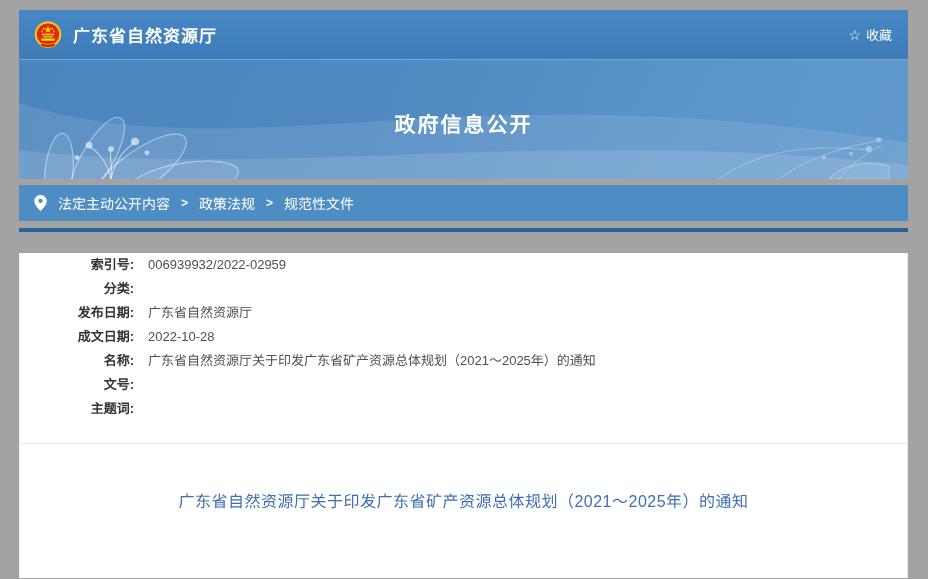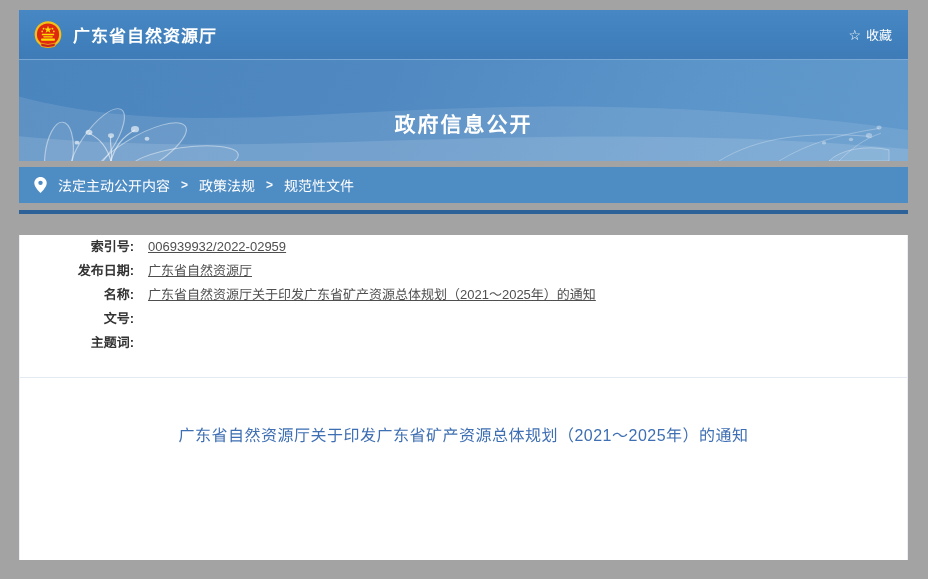--- a/index.html
+++ b/index.html
@@ -16,21 +16,21 @@
     border-bottom:1px solid rgba(255,255,255,0.28);
   }
   .brand { display:flex; align-items:center; gap:10px; cursor:pointer; }
   .site-title { color:#fff; font-size:17px; font-weight:bold; letter-spacing:1px; }
   .favorite { display:flex; align-items:center; gap:5px; background:none; border:none;
     color:#fff; font-size:13px; cursor:pointer; font-family:inherit; }
   .favorite .star { font-size:14px; line-height:1; }
 
   
   .banner {
-    position:relative; height:101px; overflow:hidden;
+    position:relative; height:119px; overflow:hidden;
     background:linear-gradient(115deg,#4b85bd 0%,#5089c1 40%,#5c95c9 75%,#6199cc 100%);
     padding-left:36px;
   }
   .banner-art { position:absolute; left:0; top:0; width:100%; height:100%; }
   .banner-title {
     position:absolute; left:0; top:48px; width:100%; text-align:center;
     color:#ffffff; font-size:21px; font-weight:bold; letter-spacing:2px;
   }
 
   
@@ -51,21 +51,20 @@
   }
   table.meta { border-collapse:collapse; margin:21px 0 0 18px; }
   table.meta th {
     width:96px; text-align:right; vertical-align:top;
     font-size:13px; font-weight:bold; color:#333; height:24px; line-height:24px;
     white-space:nowrap;
   }
   table.meta td {
     padding-left:14px; font-size:13px; color:#4f4f4f; height:24px; line-height:24px;
     white-space:nowrap;
-    text-decoration:underline;
   }
   .section-divider { margin-top:22px; border-top:1px solid #e4eaf2; height:0; }
   .doc-title-wrap { padding:44px 30px 30px; text-align:center; }
   .doc-title { color:#3f6fb3; font-size:16px; font-weight:normal; letter-spacing:0.5px; }
 </style>
 </head>
 <body>
 
 <div class="page">
   <div class="shell">
@@ -146,22 +145,30 @@
     <div class="rule"></div>
 
     <main class="content">
       <table class="meta">
         <tbody>
           <tr>
             <th>索引号:</th>
             <td>006939932/2022-02959</td>
           </tr>
           <tr>
+            <th>分类:</th>
+            <td></td>
+          </tr>
+          <tr>
             <th>发布日期:</th>
             <td>广东省自然资源厅</td>
+          </tr>
+          <tr>
+            <th>成文日期:</th>
+            <td>2022-10-28</td>
           </tr>
           <tr>
             <th>名称:</th>
             <td>广东省自然资源厅关于印发广东省矿产资源总体规划（2021～2025年）的通知</td>
           </tr>
           <tr>
             <th>文号:</th>
             <td></td>
           </tr>
           <tr>

